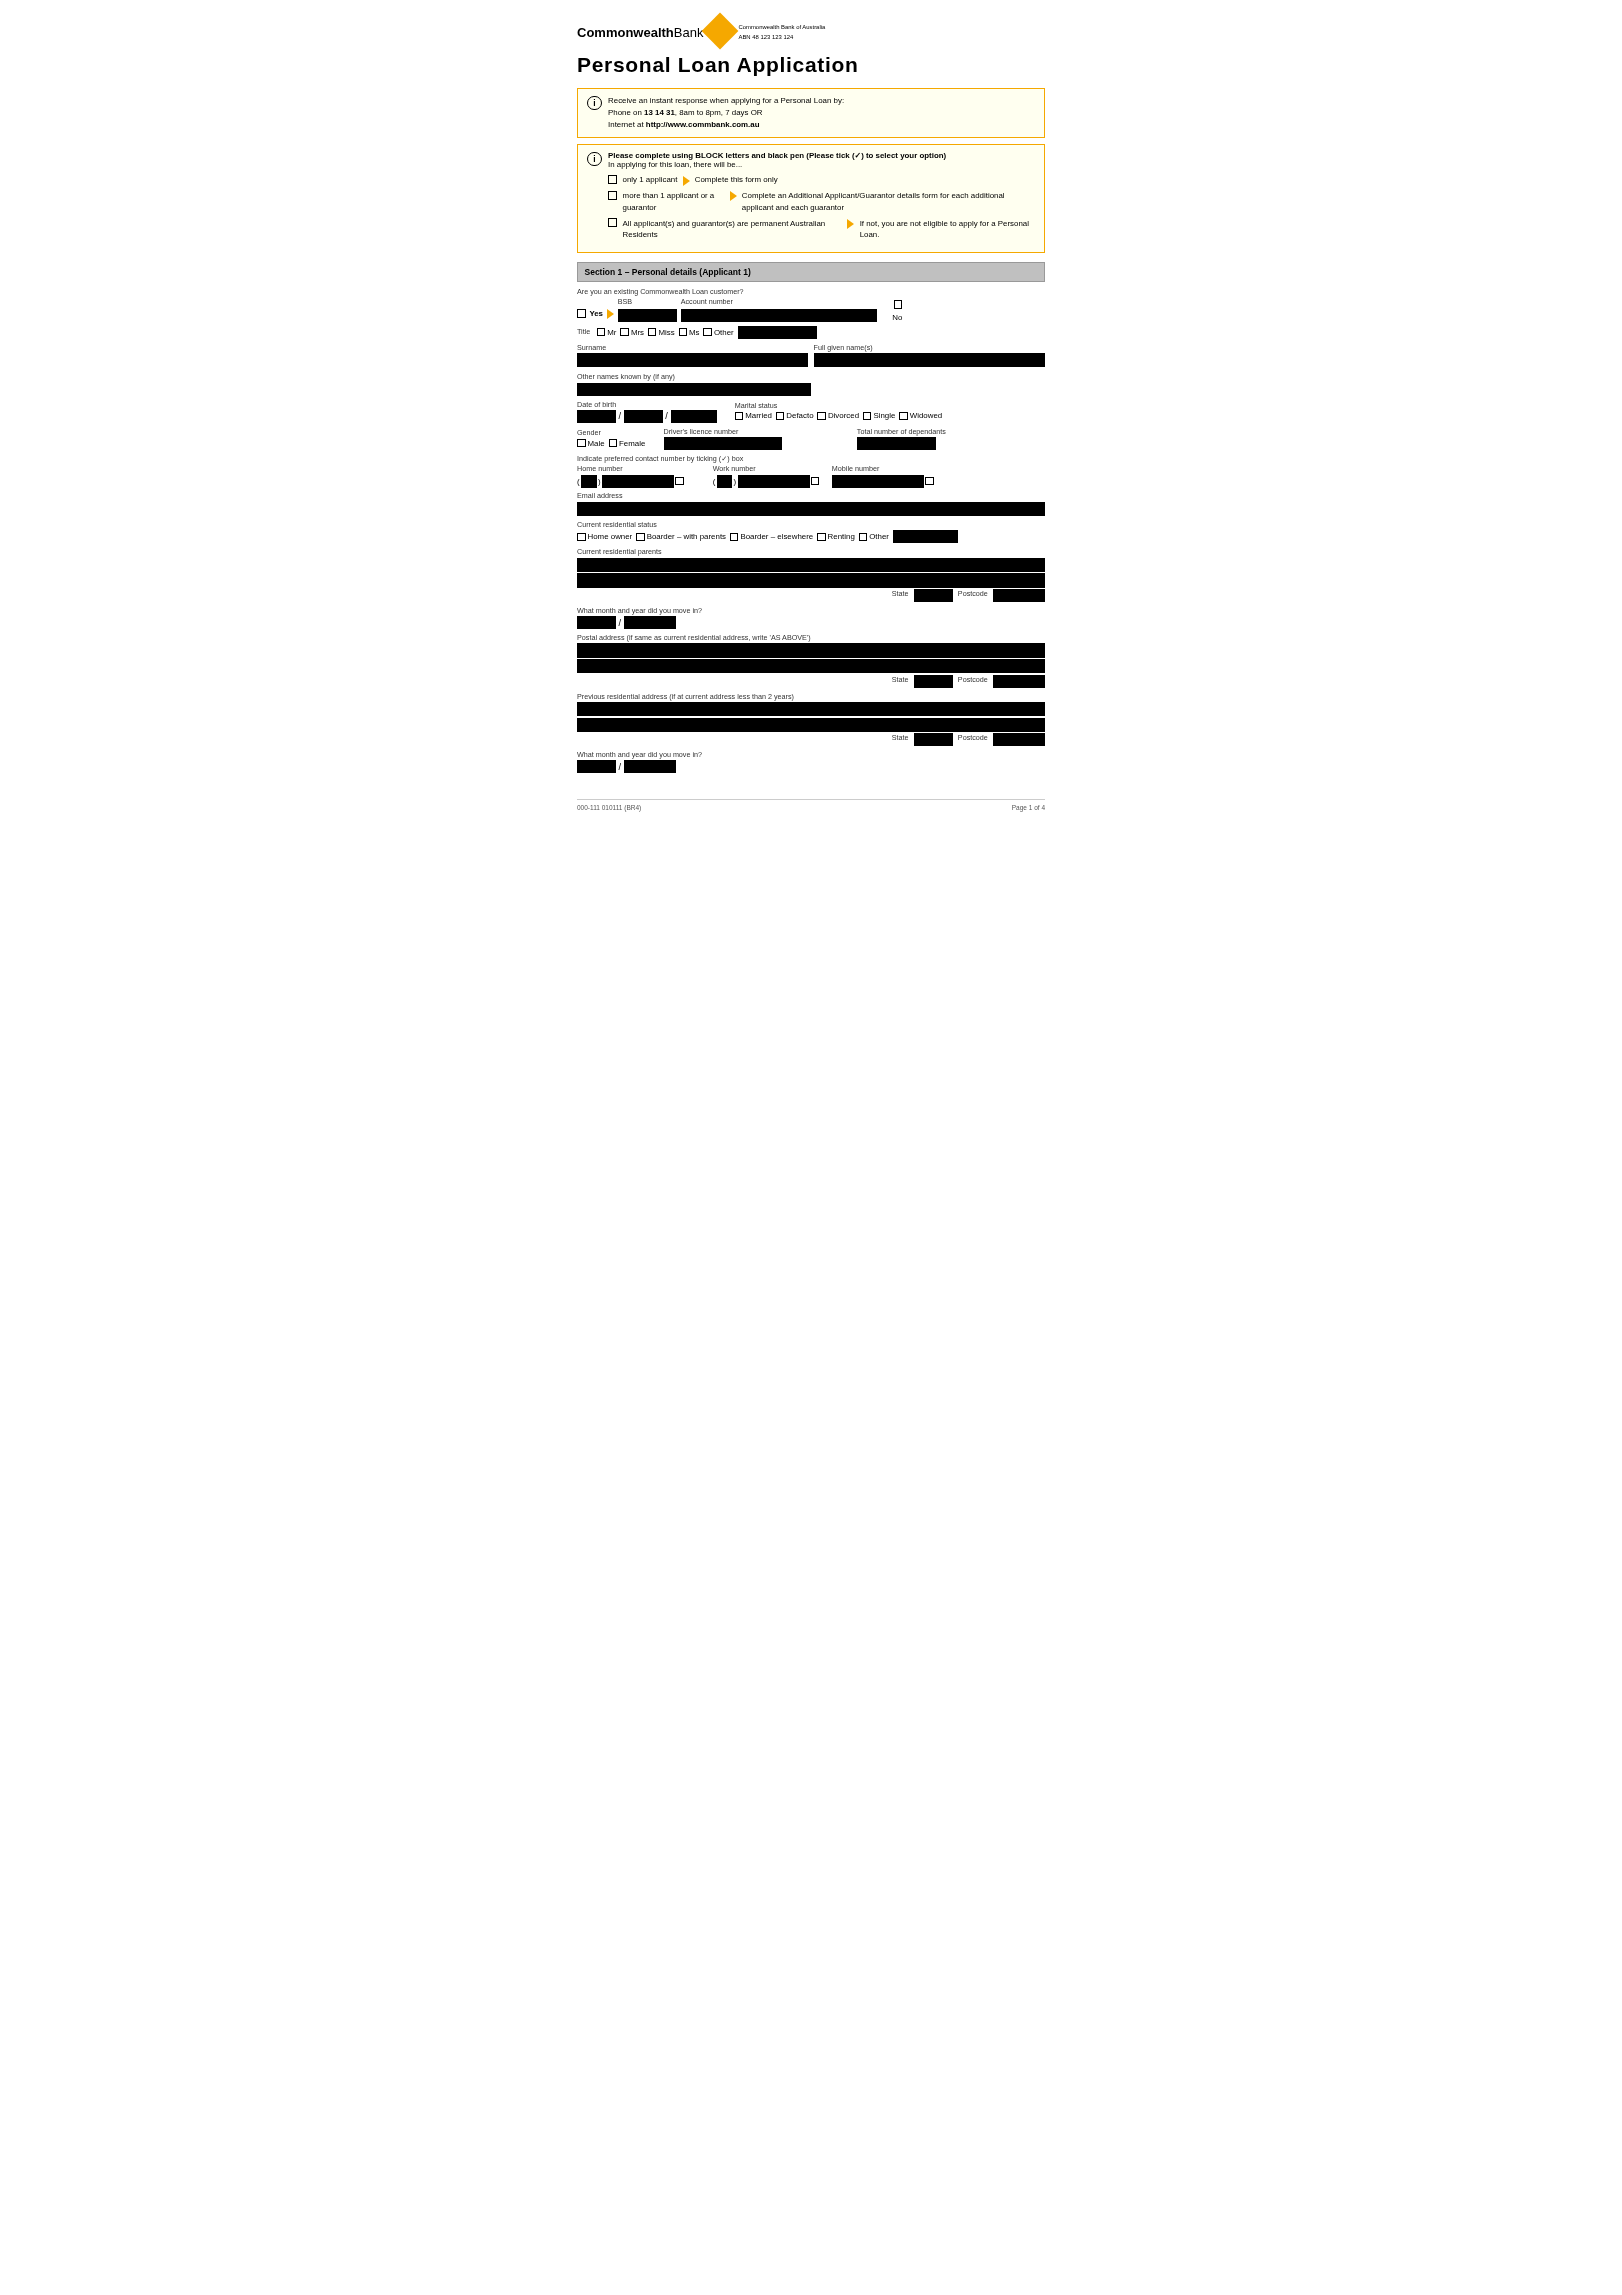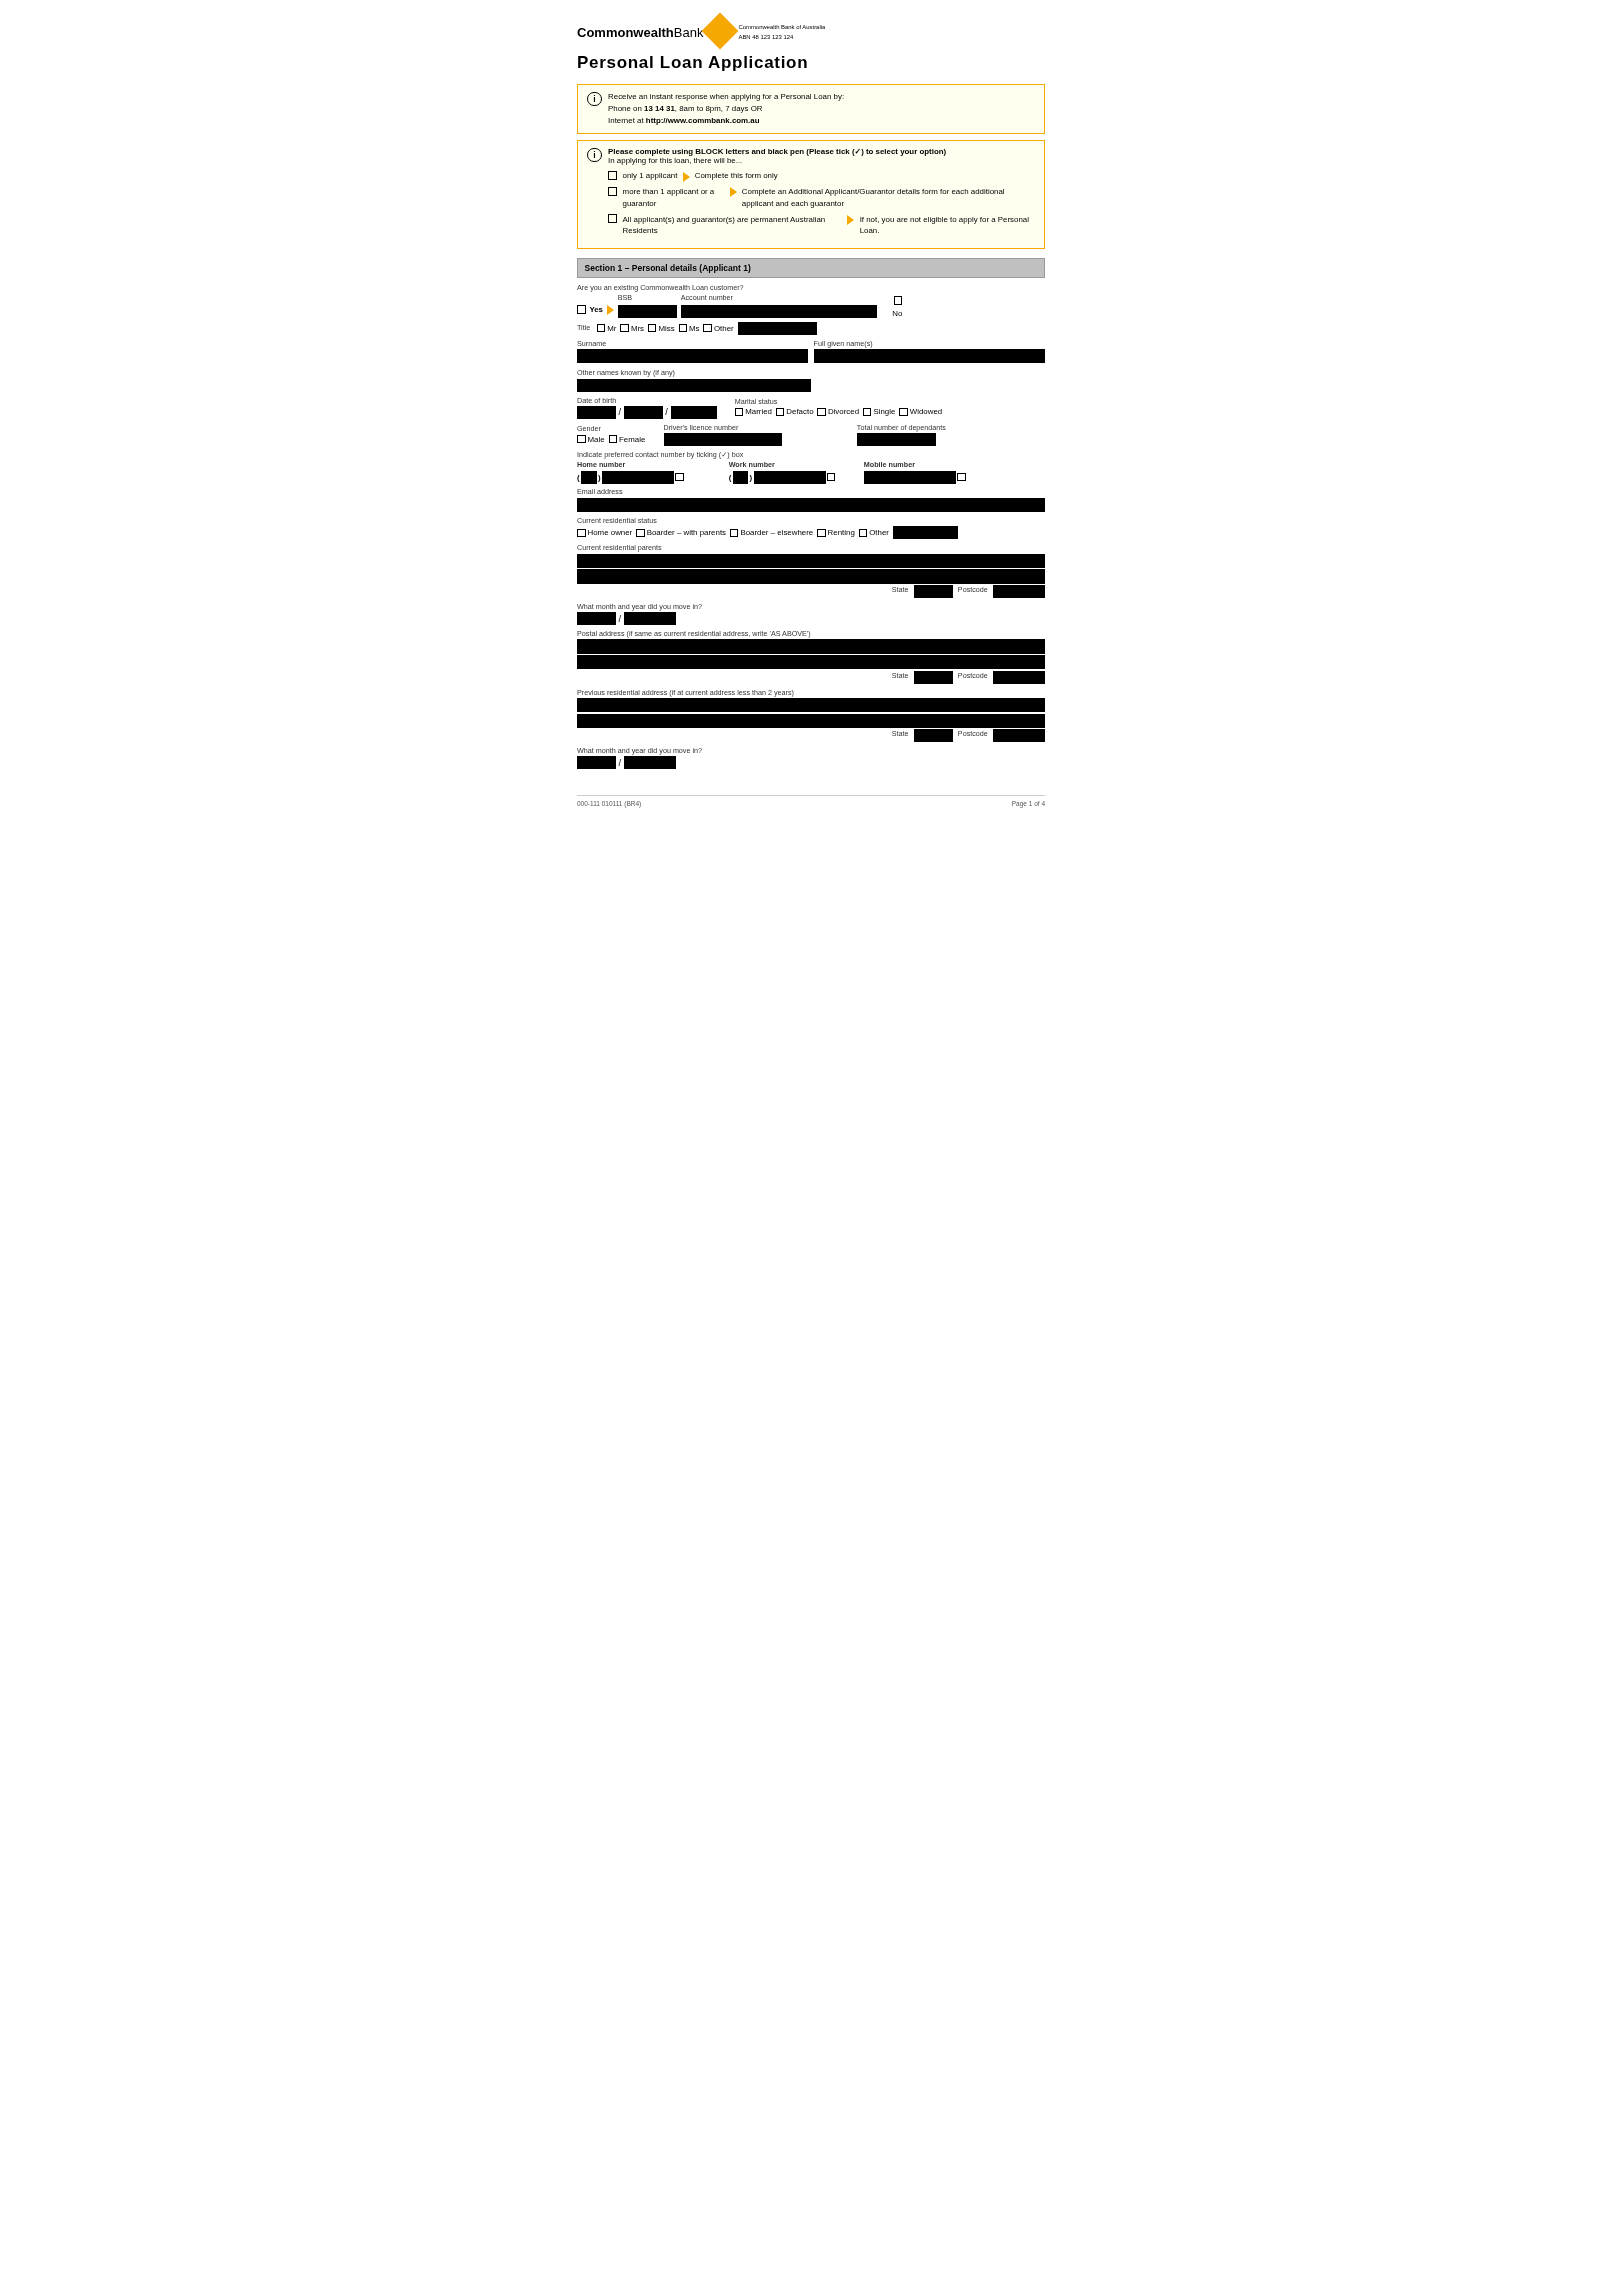--- a/index.html
+++ b/index.html
@@ -18,21 +18,21 @@
     .diamond {
       width: 26px; height: 26px;
       background: #f5a800;
       transform: rotate(45deg);
       display: inline-block;
     }
     .bank-sub { font-size: 5.2px; color: #000; margin-top: 1.3px; line-height: 1.4; }
 
     
     .page-title {
-      font-size: 17px;
+      font-size: 21px;
       font-weight: bold;
       font-family: Arial, Helvetica, sans-serif;
       color: #000;
       margin-bottom: 10.5px;
       letter-spacing: 0.7px;
     }
 
     
     .info-box {
       border: 1.3px solid #f5a800;
@@ -120,21 +120,21 @@
       border: none;
       display: block;
       margin-bottom: 1.3px;
     }
 
     .dob-row { display: flex; align-items: center; gap: 2.6px; }
     .dob-field { width: 39px; height: 13px; background: #000; border: none; display: inline-block; }
     .slash { font-size: 9.2px; }
 
     
-    .phone-row { display: flex; align-items: center; gap: 18px; font-weight: bold; }
+    .phone-row { display: flex; align-items: center; gap: 2px; }
 
     
     .addr-bottom { display: flex; justify-content: flex-end; gap: 5.2px; margin-top: 1.3px; font-size: 7.2px; }
     .state-field { width: 39px; height: 13px; background: #000; border: none; }
     .post-field { width: 52px; height: 13px; background: #000; border: none; }
 
     
     .footer {
       margin-top: 26px;
       display: flex;

